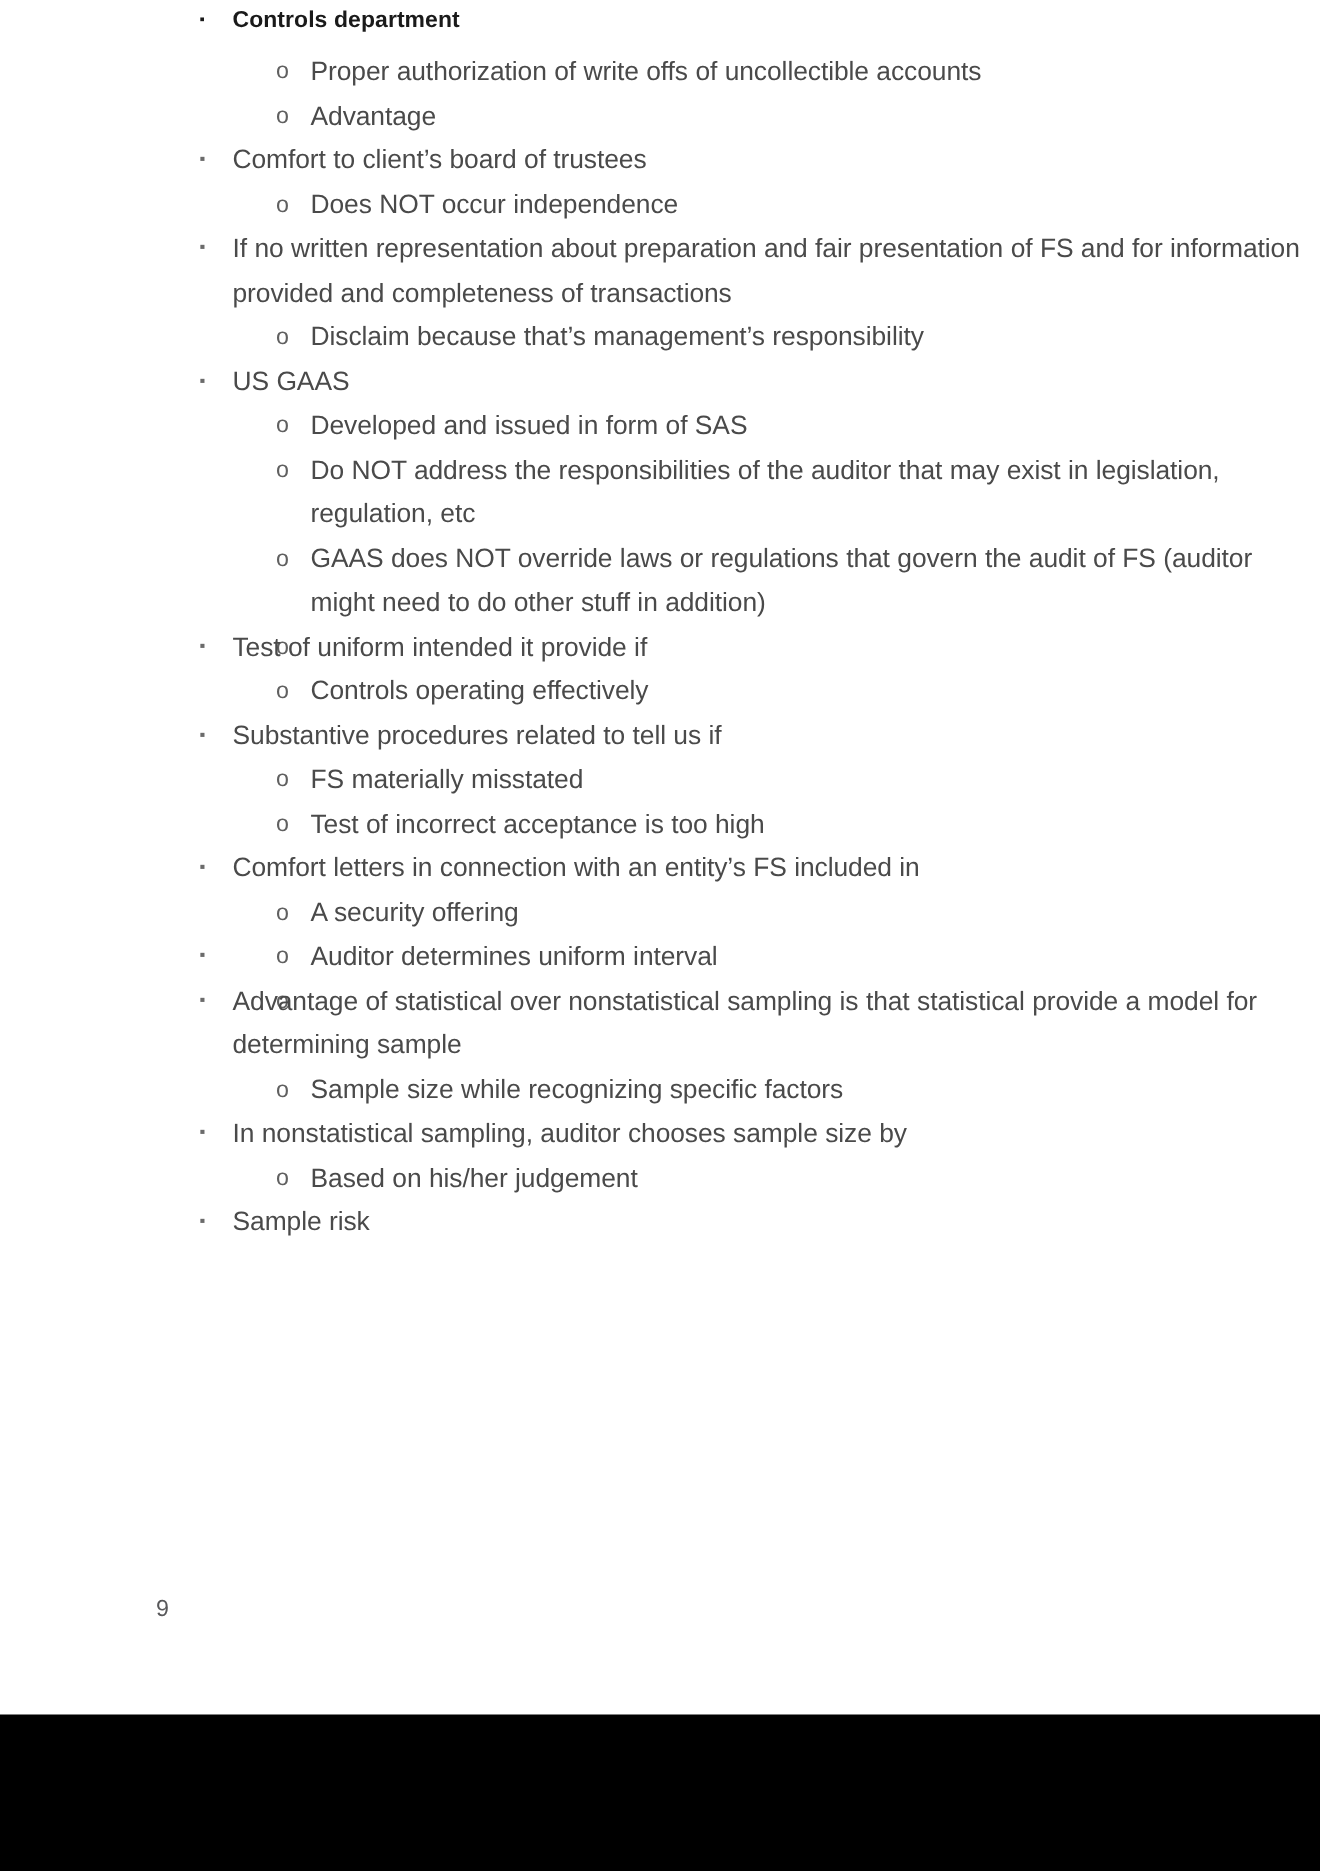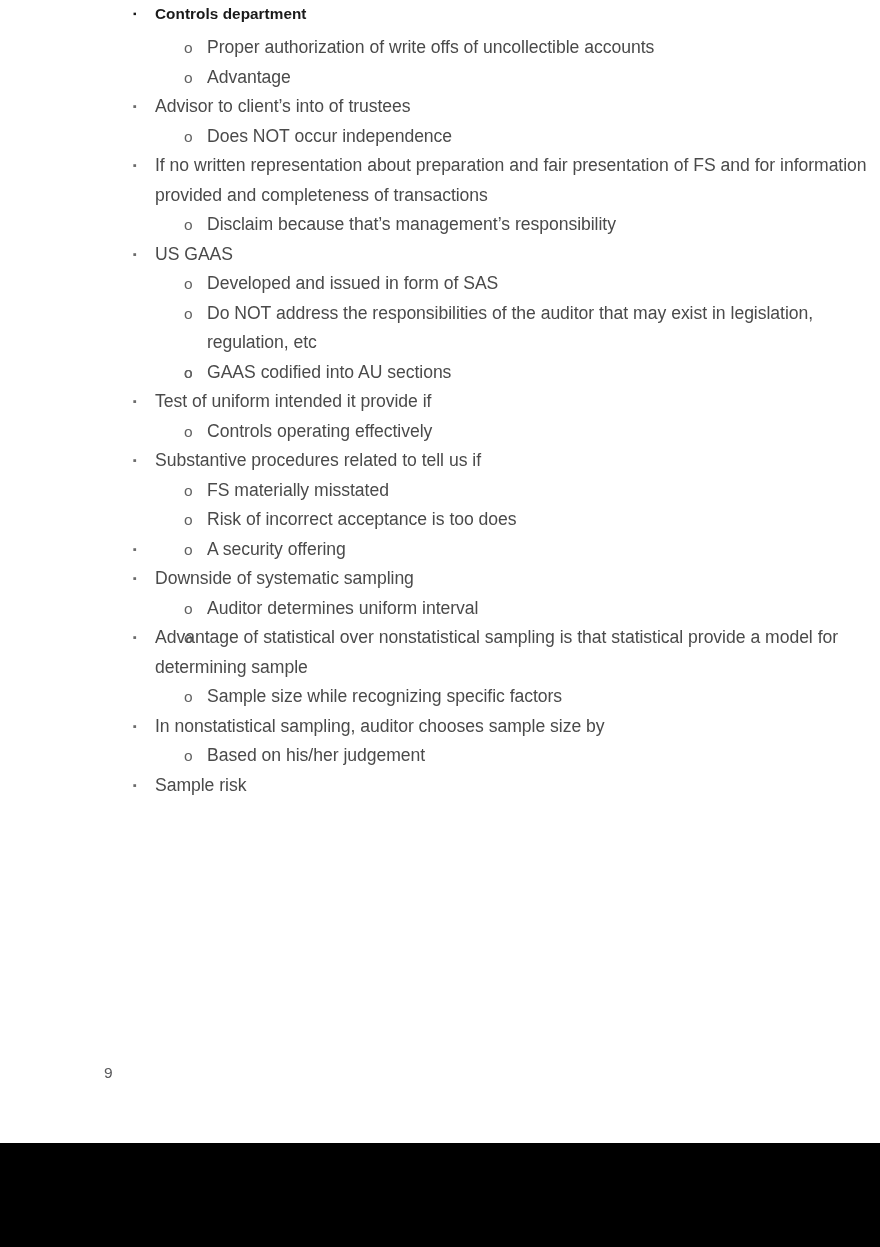--- a/index.html
+++ b/index.html
@@ -123,21 +123,21 @@
           <ul class="outline">
             <li class="node lvl2">
               <div class="row"><span class="bullet">o</span><span>Proper authorization of write offs of uncollectible accounts</span></div>
             </li>
             <li class="node lvl2">
               <div class="row"><span class="bullet">o</span><span>Advantage</span></div>
             </li>
           </ul>
         </li>
         <li class="node lvl1">
-          <div class="row"><span class="bullet">▪</span><span>Advisor to client’s into of trustees</span></div>
+          <div class="row"><span class="bullet">▪</span><span>Comfort to client’s board of trustees</span></div>
           <ul class="outline">
             <li class="node lvl2">
               <div class="row"><span class="bullet">o</span><span>Does NOT occur independence</span></div>
             </li>
           </ul>
         </li>
         <li class="node lvl1">
           <div class="row"><span class="bullet">▪</span><span>If no written representation about preparation and fair presentation of FS and for information provided and completeness of transactions</span></div>
           <ul class="outline">
             <li class="node lvl2">
@@ -148,56 +148,56 @@
         <li class="node lvl1">
           <div class="row"><span class="bullet">▪</span><span>US GAAS</span></div>
           <ul class="outline">
             <li class="node lvl2">
               <div class="row"><span class="bullet">o</span><span>Developed and issued in form of SAS</span></div>
             </li>
             <li class="node lvl2">
               <div class="row"><span class="bullet">o</span><span>Do NOT address the responsibilities of the auditor that may exist in legislation, regulation, etc</span></div>
             </li>
             <li class="node lvl2">
+              <div class="row"><span class="bullet">o</span><span>GAAS does NOT override laws or regulations that govern the audit of FS (auditor might need to do other stuff in addition)</span></div>
+            </li>
+            <li class="node lvl2">
               <div class="row"><span class="bullet">o</span></div>
             </li>
-            <li class="node lvl2">
-              <div class="row"><span class="bullet">o</span><span>GAAS codified into AU sections</span></div>
-            </li>
           </ul>
         </li>
         <li class="node lvl1">
           <div class="row"><span class="bullet">▪</span><span>Test of uniform intended it provide if</span></div>
           <ul class="outline">
             <li class="node lvl2">
               <div class="row"><span class="bullet">o</span><span>Controls operating effectively</span></div>
             </li>
           </ul>
         </li>
         <li class="node lvl1">
           <div class="row"><span class="bullet">▪</span><span>Substantive procedures related to tell us if</span></div>
           <ul class="outline">
             <li class="node lvl2">
               <div class="row"><span class="bullet">o</span><span>FS materially misstated</span></div>
             </li>
             <li class="node lvl2">
-              <div class="row"><span class="bullet">o</span><span>Risk of incorrect acceptance is too does</span></div>
+              <div class="row"><span class="bullet">o</span><span>Test of incorrect acceptance is too high</span></div>
+            </li>
+          </ul>
+        </li>
+        <li class="node lvl1">
+          <div class="row"><span class="bullet">▪</span><span>Comfort letters in connection with an entity’s FS included in</span></div>
+          <ul class="outline">
+            <li class="node lvl2">
+              <div class="row"><span class="bullet">o</span><span>A security offering</span></div>
             </li>
           </ul>
         </li>
         <li class="node lvl1">
           <div class="row"><span class="bullet">▪</span></div>
-          <ul class="outline">
-            <li class="node lvl2">
-              <div class="row"><span class="bullet">o</span><span>A security offering</span></div>
-            </li>
-          </ul>
-        </li>
-        <li class="node lvl1">
-          <div class="row"><span class="bullet">▪</span><span>Downside of systematic sampling</span></div>
           <ul class="outline">
             <li class="node lvl2">
               <div class="row"><span class="bullet">o</span><span>Auditor determines uniform interval</span></div>
             </li>
             <li class="node lvl2">
               <div class="row"><span class="bullet">o</span></div>
             </li>
           </ul>
         </li>
         <li class="node lvl1">

